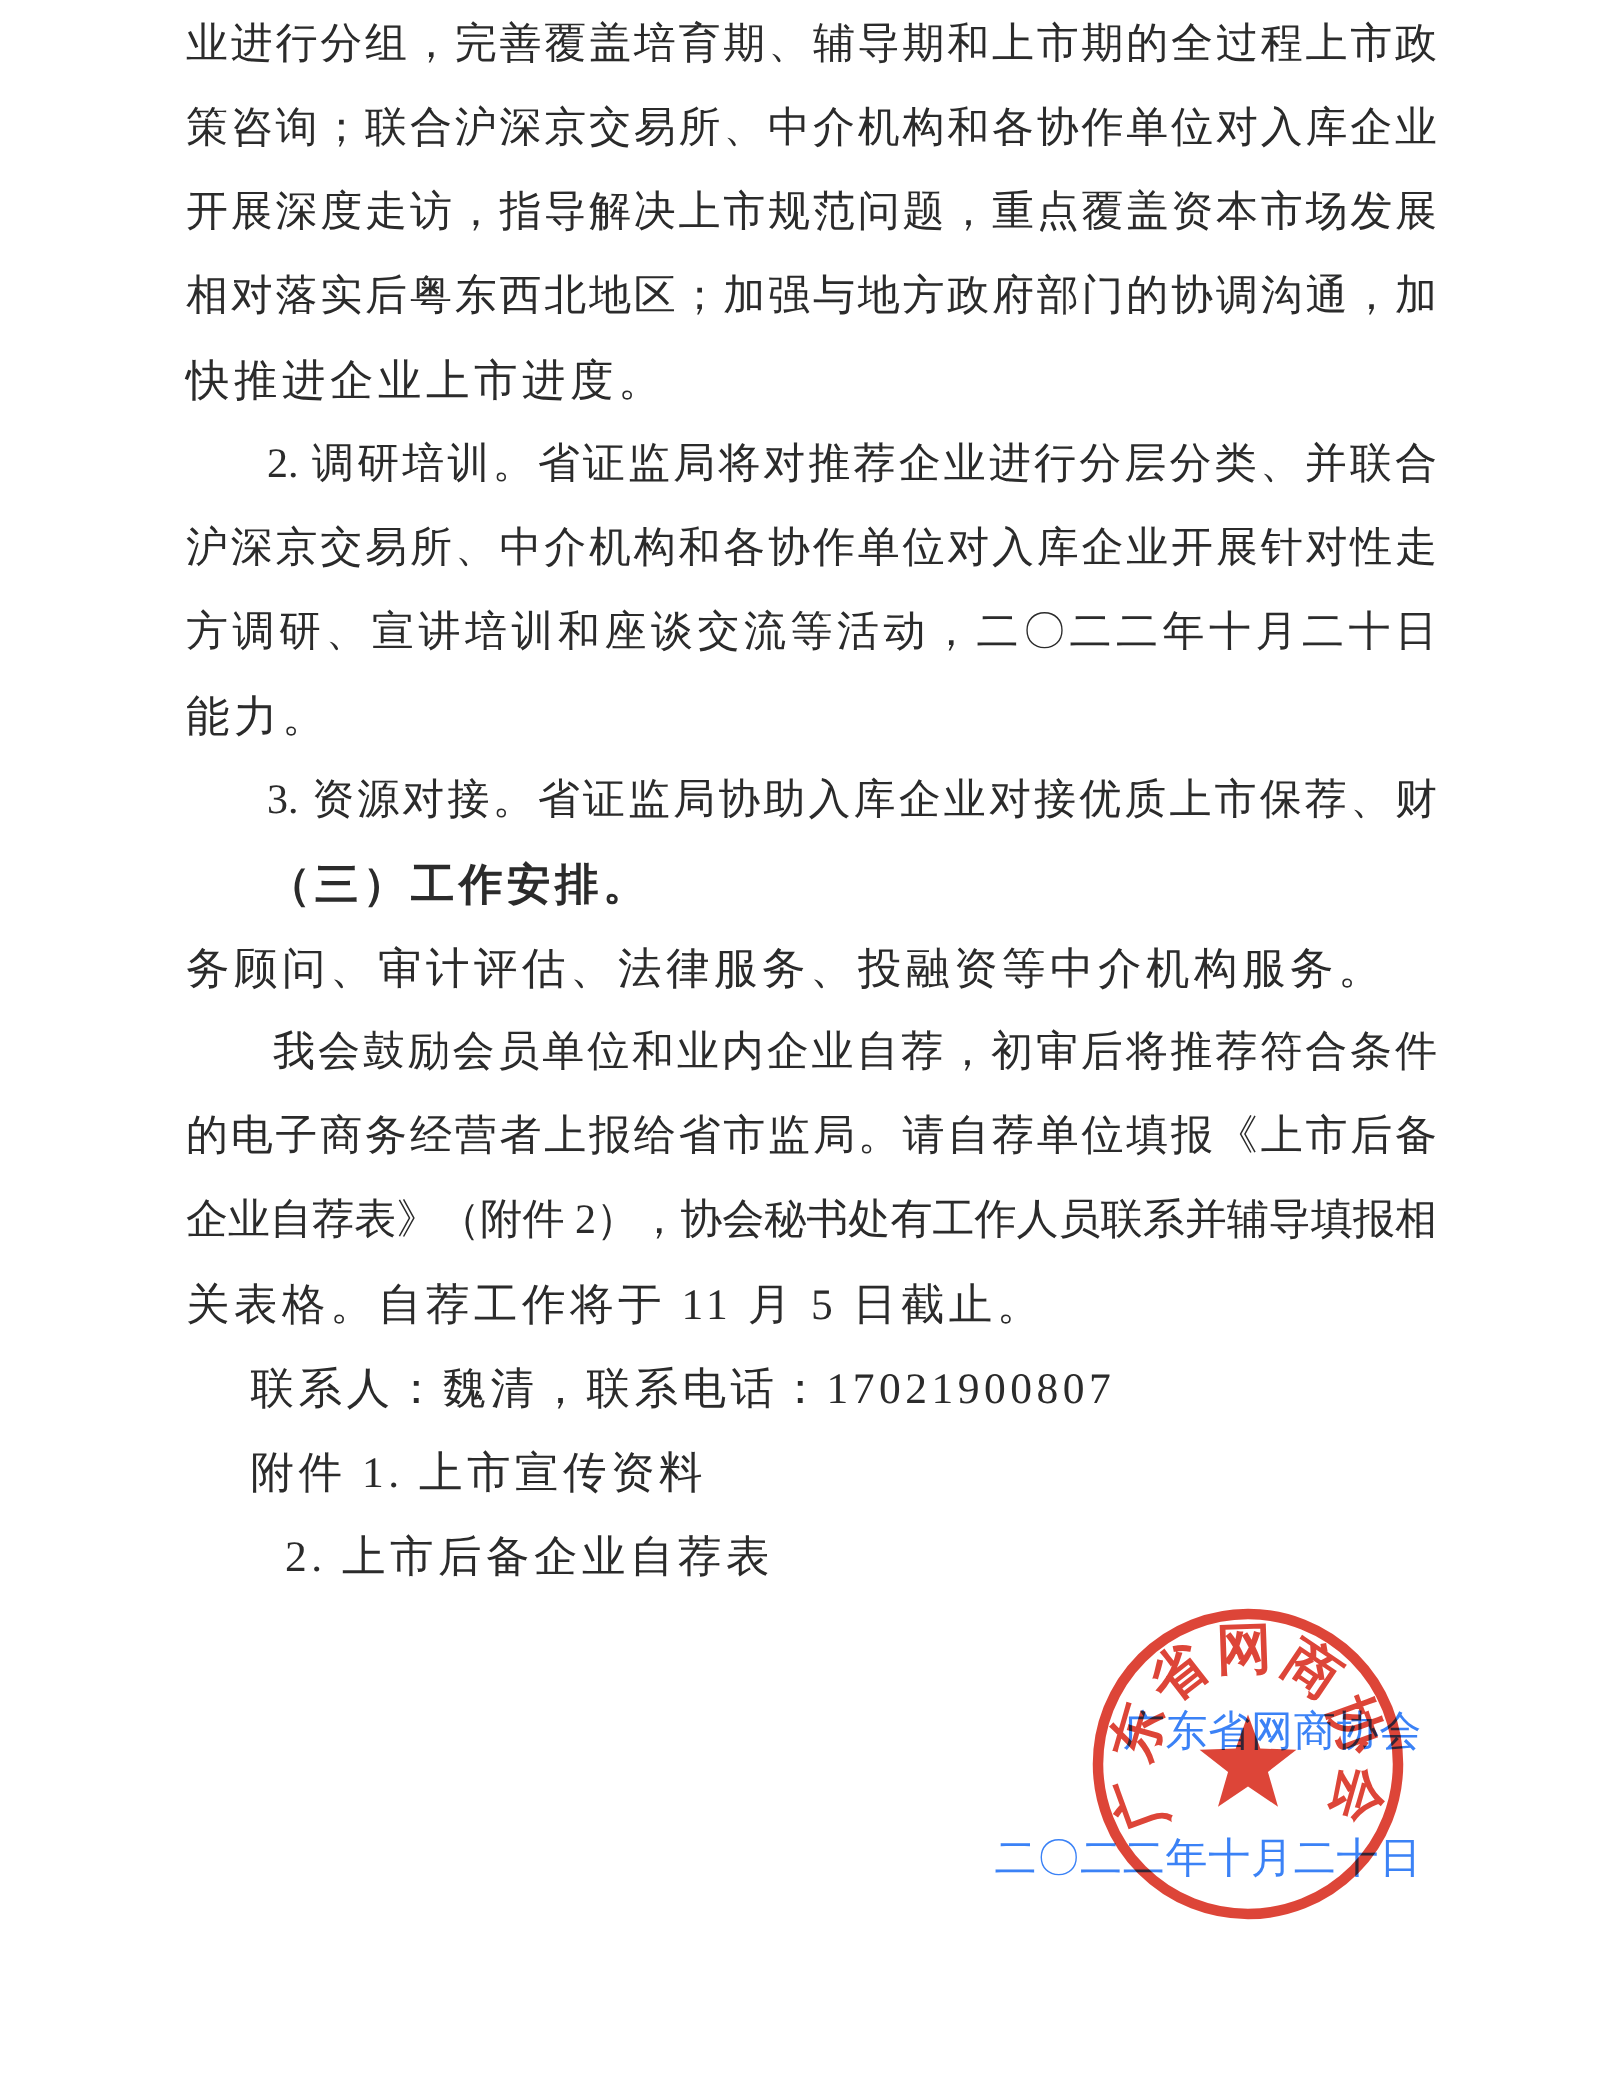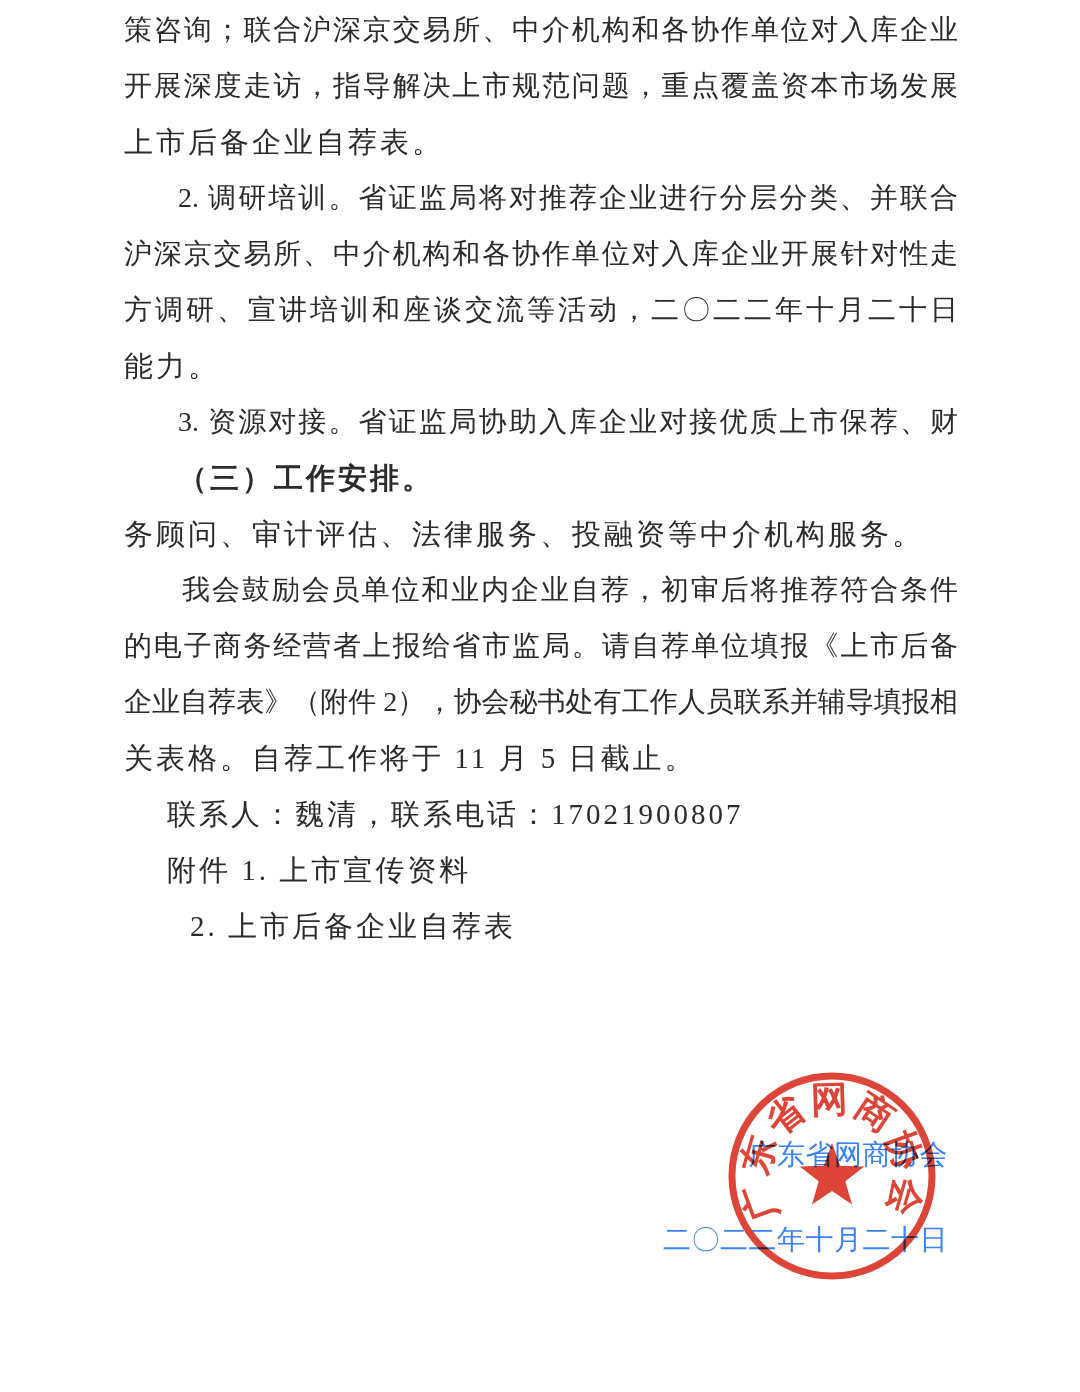--- a/index.html
+++ b/index.html
@@ -64,23 +64,25 @@
     font-size:37px;
     font-weight:700;
   }
 </style>
 </head>
 <body style="background: rgb(255, 255, 255);">
 
 <div class="page">
 
   <div class="doc" style="color: rgb(43, 43, 43);">
+      <div class="line just">业进行分组，完善覆盖培育期、辅导期和上市期的全过程上市政</div>
       <div class="line just">策咨询；联合沪深京交易所、中介机构和各协作单位对入库企业</div>
       <div class="line just">开展深度走访，指导解决上市规范问题，重点覆盖资本市场发展</div>
-      <div class="line">上市后备企业自荐表。</div>
+      <div class="line just">相对落实后粤东西北地区；加强与地方政府部门的协调沟通，加</div>
+      <div class="line">快推进企业上市进度。</div>
       <div class="line just" style="text-indent: 54px;">2. 调研培训。省证监局将对推荐企业进行分层分类、并联合</div>
       <div class="line just">沪深京交易所、中介机构和各协作单位对入库企业开展针对性走</div>
       <div class="line just">方调研、宣讲培训和座谈交流等活动，二〇二二年十月二十日</div>
       <div class="line">能力。</div>
       <div class="line just" style="text-indent: 54px;">3. 资源对接。省证监局协助入库企业对接优质上市保荐、财</div>
       <div class="line bold" style="text-indent: 54px;">（三）工作安排。</div>
       <div class="line">务顾问、审计评估、法律服务、投融资等中介机构服务。</div>
       <div class="line just" style="text-indent: 58px;">我会鼓励会员单位和业内企业自荐，初审后将推荐符合条件</div>
       <div class="line just">的电子商务经营者上报给省市监局。请自荐单位填报《上市后备</div>
       <div class="line just">企业自荐表》（附件 2），协会秘书处有工作人员联系并辅导填报相</div>

